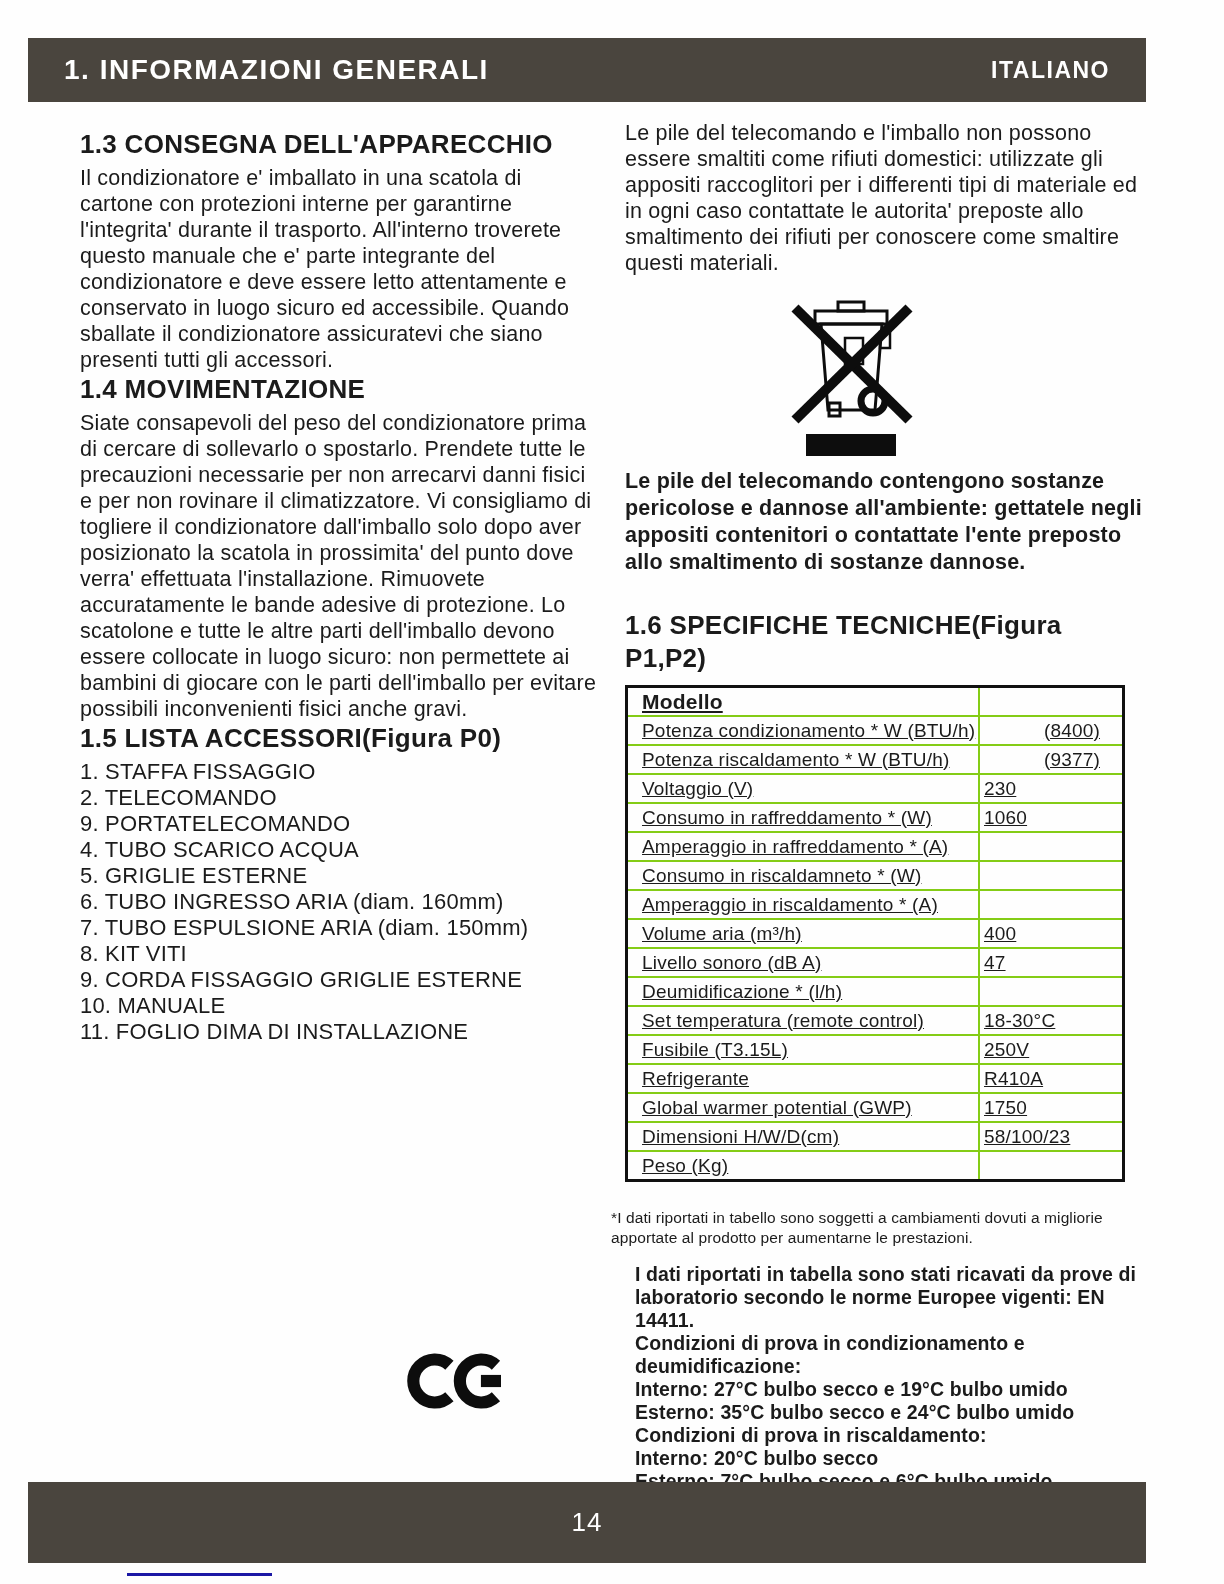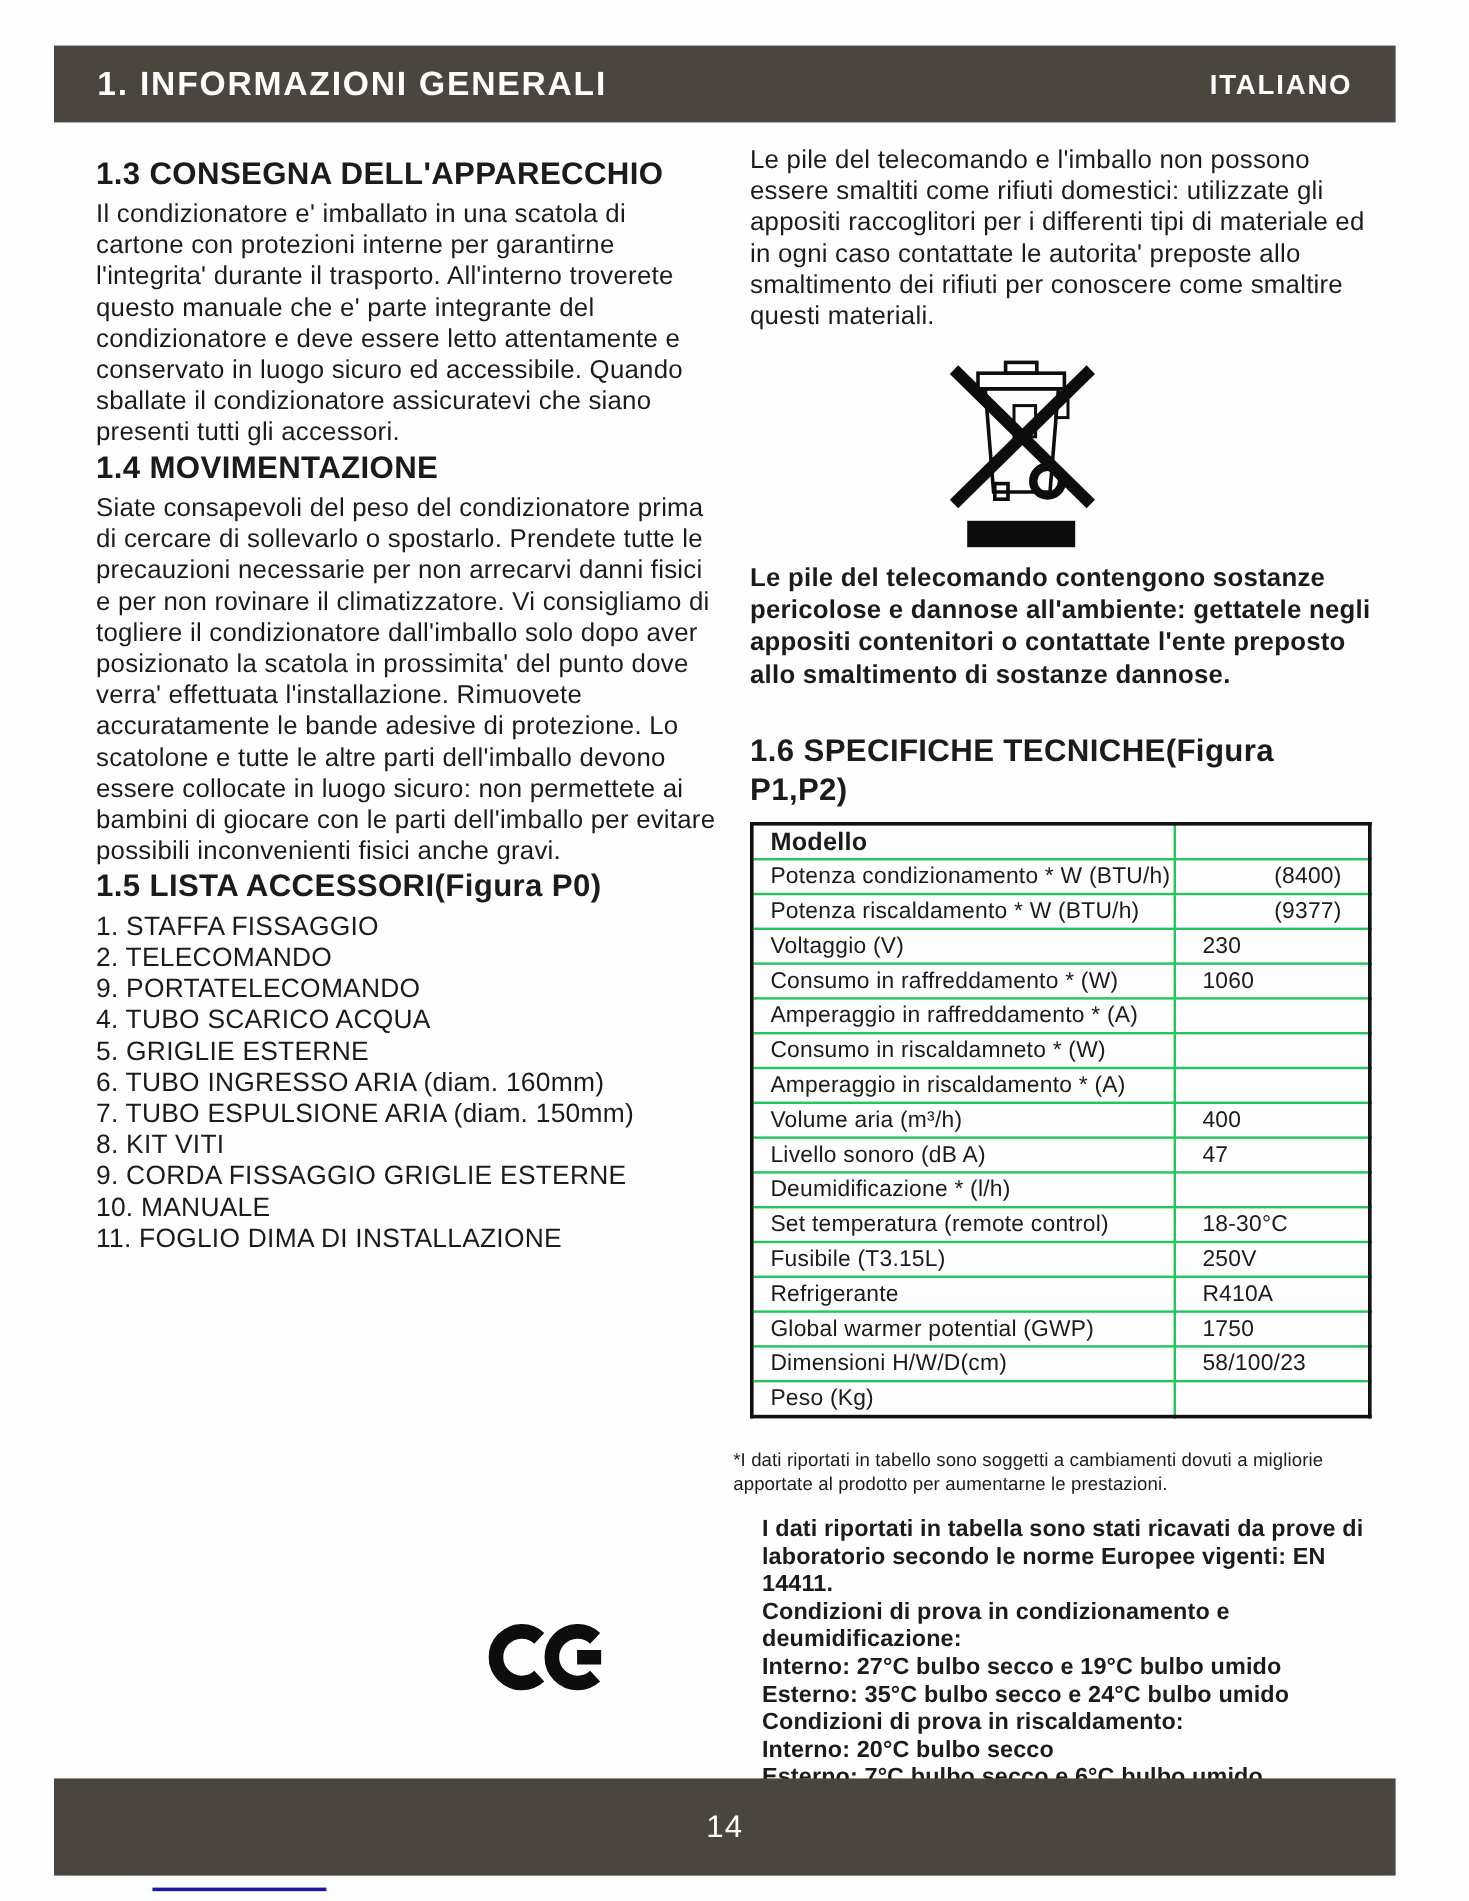--- a/index.html
+++ b/index.html
@@ -3,21 +3,21 @@
 <meta charset="utf-8">
 <style>
   html,body{margin:0;padding:0;background:#ffffff;}
   .page{
     position:relative;width:1224px;height:1584px;overflow:hidden;
     background:#fefefe;color:#1b1b1b;
     font-family:"Liberation Sans",sans-serif;
   }
   
   .bar{
-    position:absolute;left:45px;width:1118px;height:64px;
+    position:absolute;left:28px;width:1118px;height:64px;
     background:#4a453e;color:#ffffff;
     display:flex;align-items:center;box-sizing:border-box;
   }
   .bar.header{top:38px;justify-content:space-between;padding:0 36px;}
   .bar.footer{top:1482px;height:81px;justify-content:center;}
   .bar .title{font-size:28px;font-weight:bold;letter-spacing:1.5px;}
   .bar .lang{font-size:23px;font-weight:bold;letter-spacing:1.5px;}
   .bar .pagenum{font-size:26px;letter-spacing:1px;}
   
   .col-left{position:absolute;left:80px;top:128px;width:520px;}
@@ -42,26 +42,27 @@
     font-size:21.5px;line-height:27px;font-weight:bold;margin:8px 0 0 0;
     letter-spacing:0.2px;
   }
   h2.sec16{margin-top:33px;width:480px;line-height:33px;}
   
   table.spec{
     border-collapse:collapse;margin-top:10px;width:492px;
     border:3px solid #111111;table-layout:fixed;
   }
   table.spec td{
-    border:2px solid #22c55e;font-size:19px;height:25px;
+    border:2px solid #84cc16;font-size:19px;height:25px;
     padding:1px 6px 1px 14px;letter-spacing:0.2px;white-space:nowrap;
     overflow:hidden;
+    text-decoration:underline;
   }
   table.spec td.lbl{width:330px;}
-  table.spec td.val{width:132px;padding-left:22px;}
+  table.spec td.val{width:132px;padding-left:4px;}
   table.spec td.val.right{text-align:right;padding-right:22px;}
   table.spec td.bold{font-weight:bold;font-size:21px;}
   
   .footnote{
     font-size:15.5px;line-height:20px;margin:26px 0 0 -14px;width:545px;
     letter-spacing:0.1px;
   }
   .conds{
     margin:15px 0 0 10px;width:516px;font-weight:bold;
     font-size:19.5px;line-height:23px;letter-spacing:0.1px;

